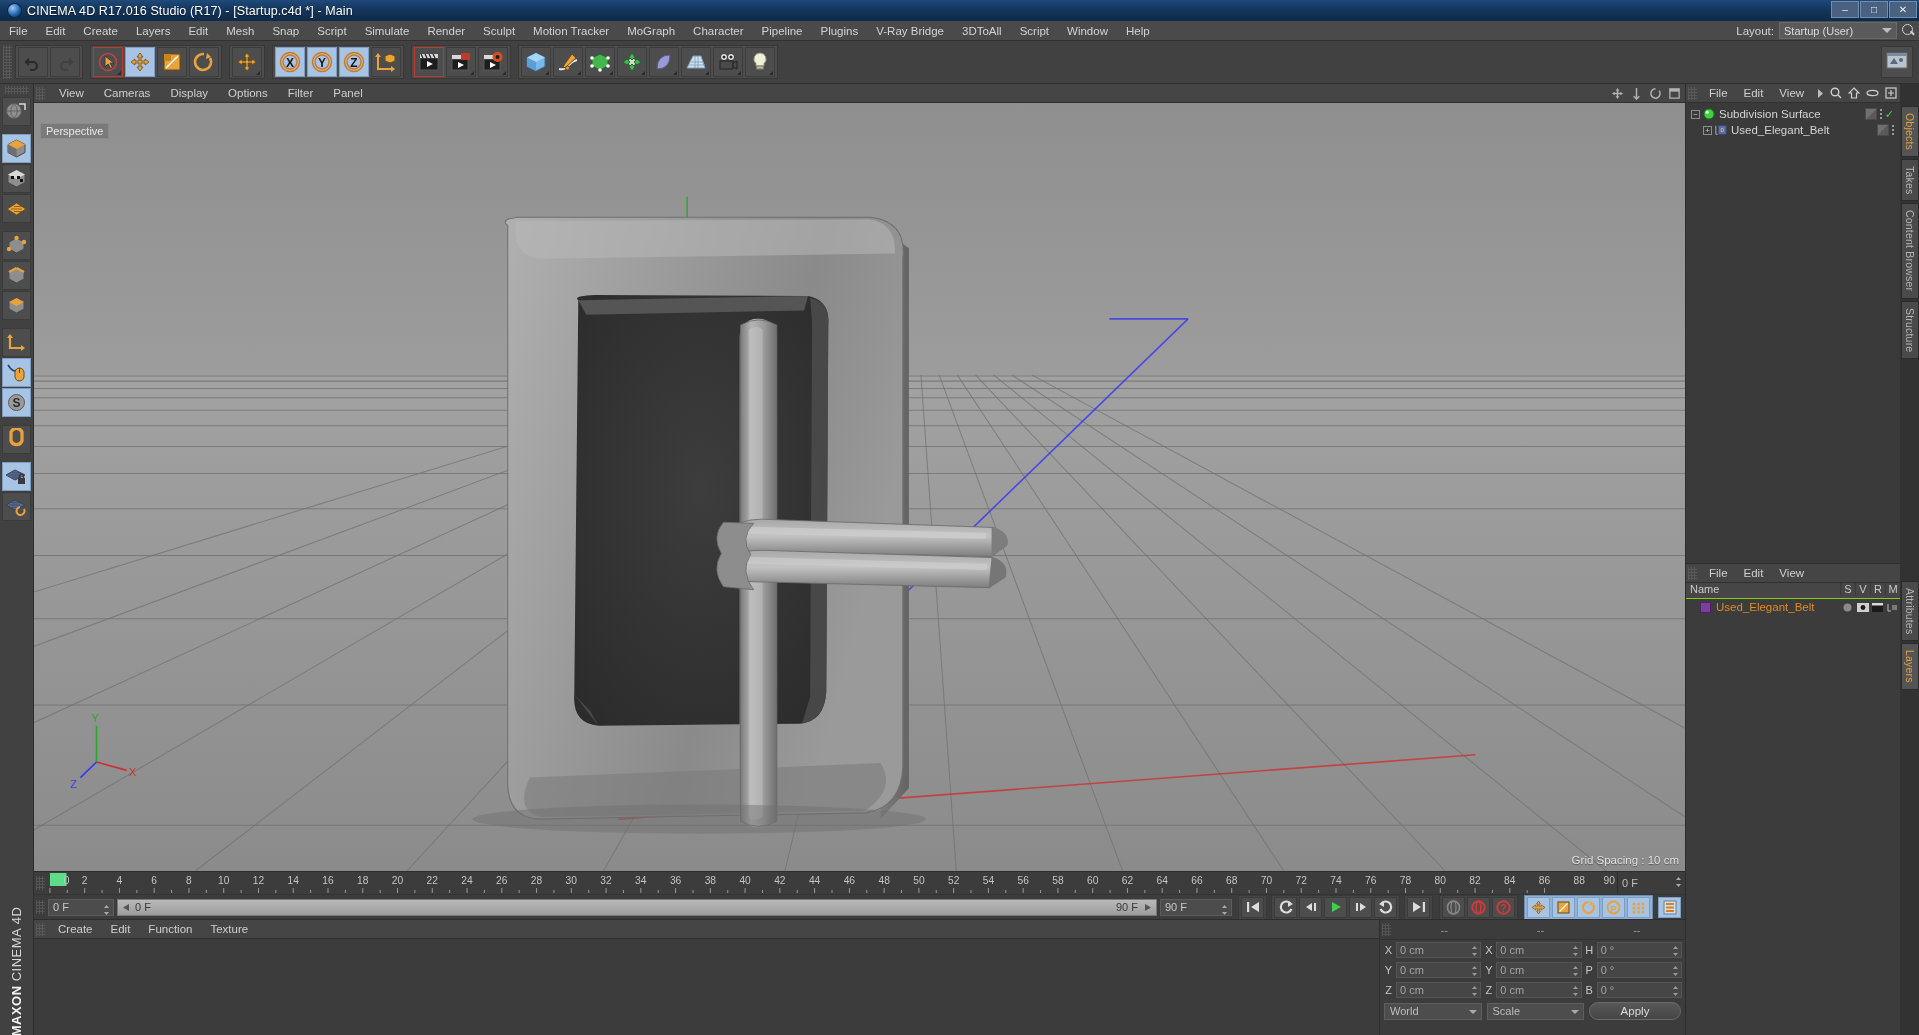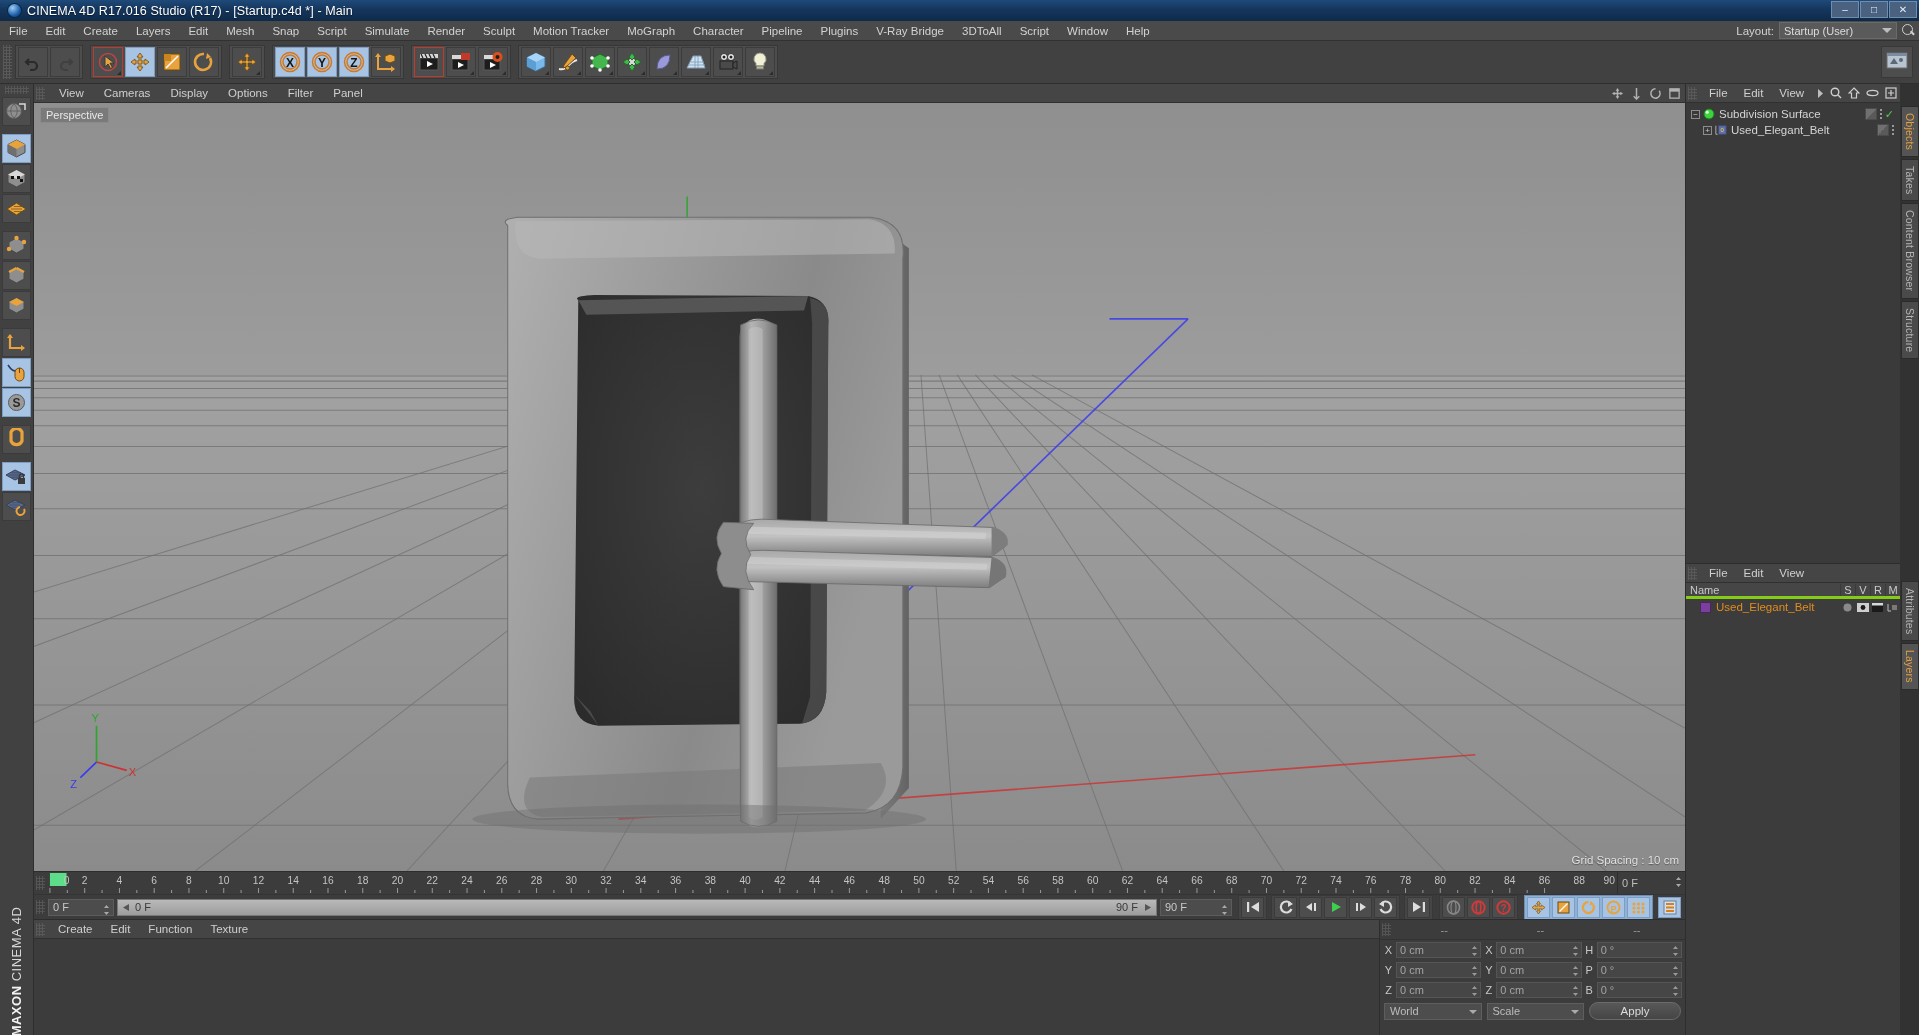--- a/index.html
+++ b/index.html
@@ -76,21 +76,21 @@
   .vpmenu .g{width:9px;height:13px;margin-right:4px;
     background-image:repeating-linear-gradient(0deg,#6e6e6e 0 1px,transparent 1px 3px),
                      repeating-linear-gradient(90deg,#6e6e6e 0 1px,transparent 1px 3px);
     background-size:3px 3px;opacity:.5;}
   .vpmenu .mi{padding:0 10px;line-height:19px;font-size:11.5px;color:#cfcfcf;}
   .vpnav{position:absolute;right:4px;display:flex;gap:6px;align-items:center;}
   .navic{width:13px;height:13px;opacity:.85;}
 
   
   .viewport{flex:1;position:relative;overflow:hidden;background:#9a9a9a;}
-  .vpersp{position:absolute;left:6px;top:4px;background:#7a7a7a;color:#e8e8e8;font-size:11px;
+  .vpersp{position:absolute;left:6px;top:20px;background:#7a7a7a;color:#e8e8e8;font-size:11px;
     padding:1px 5px;border:1px solid #8b8b8b;z-index:5;}
   .gridspc{position:absolute;right:6px;bottom:5px;color:#e0e0e0;font-size:11.5px;z-index:5;
     text-shadow:0 1px 1px #00000066;}
   .vsvg{position:absolute;inset:0;width:100%;height:100%;}
 
   
   .tlwrap{background:#3c3c3c;border-top:1px solid #2d2d2d;}
   .tlruler{height:22px;display:flex;align-items:stretch;position:relative;background:#3c3c3c;}
   .tlruler .g{width:9px;margin:4px 2px 0 2px;height:14px;
     background-image:repeating-linear-gradient(0deg,#6e6e6e 0 1px,transparent 1px 3px),
@@ -167,22 +167,22 @@
   .orow .tg{width:9px;height:9px;border:1px solid #8d8d8d;color:#ccc;font-size:8px;
     line-height:7px;text-align:center;margin-right:3px;background:#3a3a3a;}
   .oicon{width:12px;height:12px;margin-right:4px;}
   .oname{color:#d4d4d4;}
   .orow .tags{position:absolute;right:6px;display:flex;align-items:center;gap:3px;}
   .tagsq{width:12px;height:12px;background:linear-gradient(135deg,#707070 50%,#5a5a5a 50%);border:1px solid #4b4b4b;}
   .dots{display:flex;flex-direction:column;gap:2px;}
   .dots i{width:2px;height:2px;background:#9a9a9a;display:block;}
 
   .laymgr{flex:1;display:flex;flex-direction:column;}
-  .lhead{height:16px;background:#464646;display:flex;align-items:flex-end;font-size:11px;
-    color:#cacaca;border-bottom:3px solid #84cc16;}
+  .lhead{height:16px;background:#464646;display:flex;align-items:flex-start;font-size:11px;
+    color:#cacaca;border-bottom:1px solid #84cc16;}
   .lhead .nm{flex:1;padding-left:4px;}
   .lhead .col{width:15px;text-align:center;border-left:1px solid #3a3a3a;}
   .lrow{display:flex;align-items:center;height:16px;font-size:11.5px;position:relative;}
   .lswatch{width:11px;height:11px;background:#7d3f9e;border:1px solid #4a2560;margin:0 5px 0 14px;}
   .lname{color:#e08c1e;flex:1;}
 
   
   .sidetabs{width:19px;background:#323232;display:flex;flex-direction:column;align-items:center;padding-top:22px;}
   .stab{writing-mode:vertical-rl;background:#4a4a4a;color:#b4b4b4;font-size:10.5px;
     padding:6px 2px;margin-bottom:2px;border:1px solid #2b2b2b;letter-spacing:.2px;}

